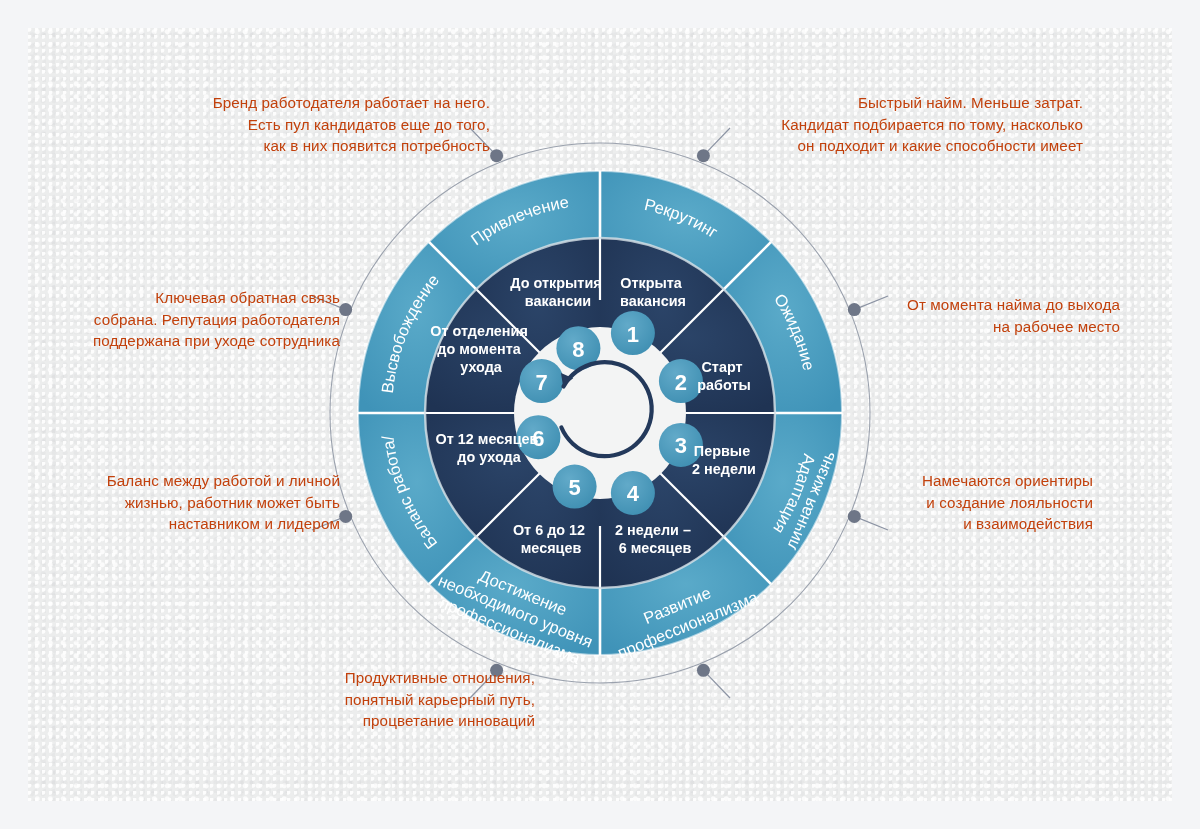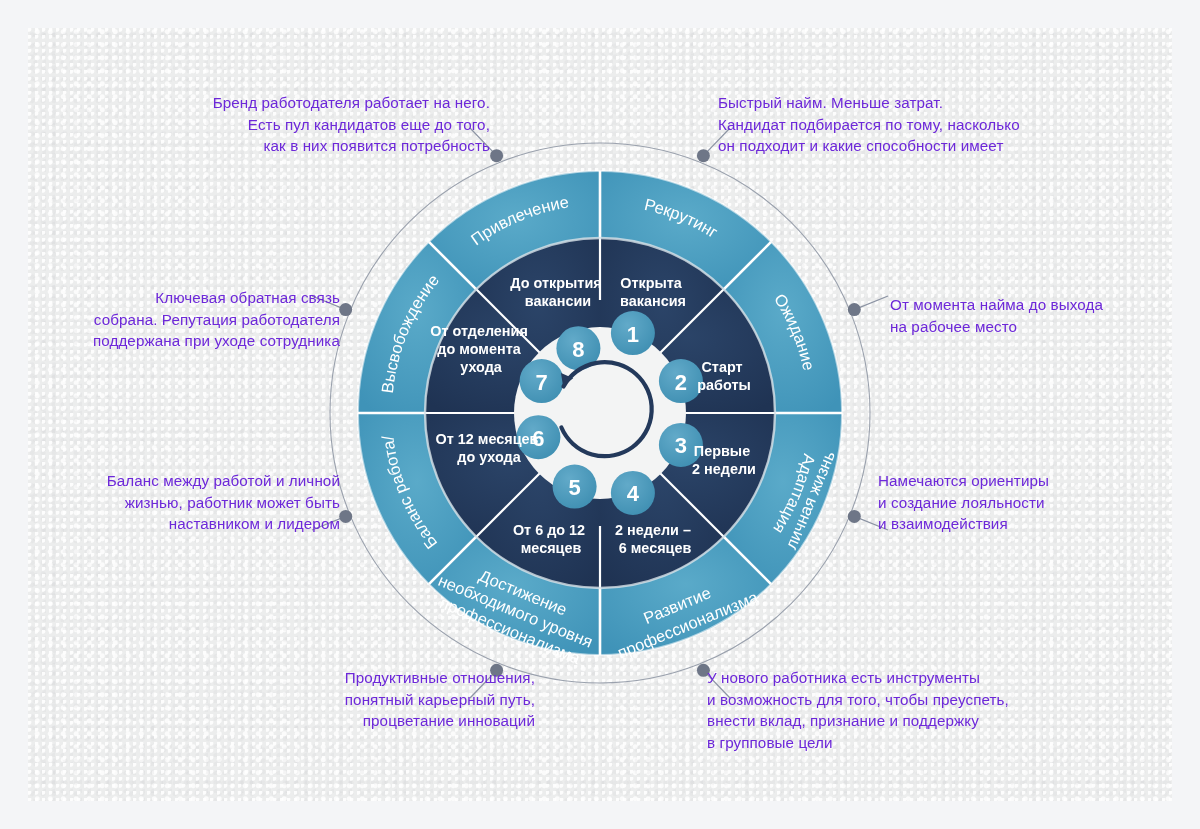--- a/index.html
+++ b/index.html
@@ -21,28 +21,28 @@
       radial-gradient(circle at 71% 29%, rgba(255,255,255,.8) 0 2px, transparent 3px),
       radial-gradient(circle at 88% 81%, rgba(120,120,130,.05) 0 2px, transparent 3px),
       #eceded;
     background-size:7px 7px,11px 11px,13px 13px,9px 9px,100% 100%;
   }
 
   #wheel{position:absolute;left:0;top:0;width:1200px;height:829px;}
 
   .note{
     position:absolute;
-    color:#6d28d9;
+    color:#c2410c;
     font-size:15.2px;
     line-height:21.5px;
     letter-spacing:.1px;
     white-space:pre-line;
   }
   .note.r{text-align:right;}
-  .note.l{text-align:left;}
+  .note.l{text-align:right;}
 </style>
 </head>
 <body>
 
 <div id="stage">
   <div id="panel"></div>
 
   <svg id="wheel" viewBox="0 0 1200 829">
     <defs>
 
@@ -278,17 +278,13 @@
 на рабочее место</div>
   <div class="note l" style="left:878px;top:470px;width:215px;">Намечаются ориентиры
 и создание лояльности
 и взаимодействия</div>
   <div class="note r" style="left:65px;top:470px;width:275px;">Баланс между работой и личной
 жизнью, работник может быть
 наставником и лидером</div>
   <div class="note r" style="left:270px;top:667px;width:265px;">Продуктивные отношения,
 понятный карьерный путь,
 процветание инноваций</div>
-  <div class="note l" style="left:707px;top:667px;width:350px;">У нового работника есть инструменты
-и возможность для того, чтобы преуспеть,
-внести вклад, признание и поддержку
-в групповые цели</div>
 </div>
 
 </body></html>

